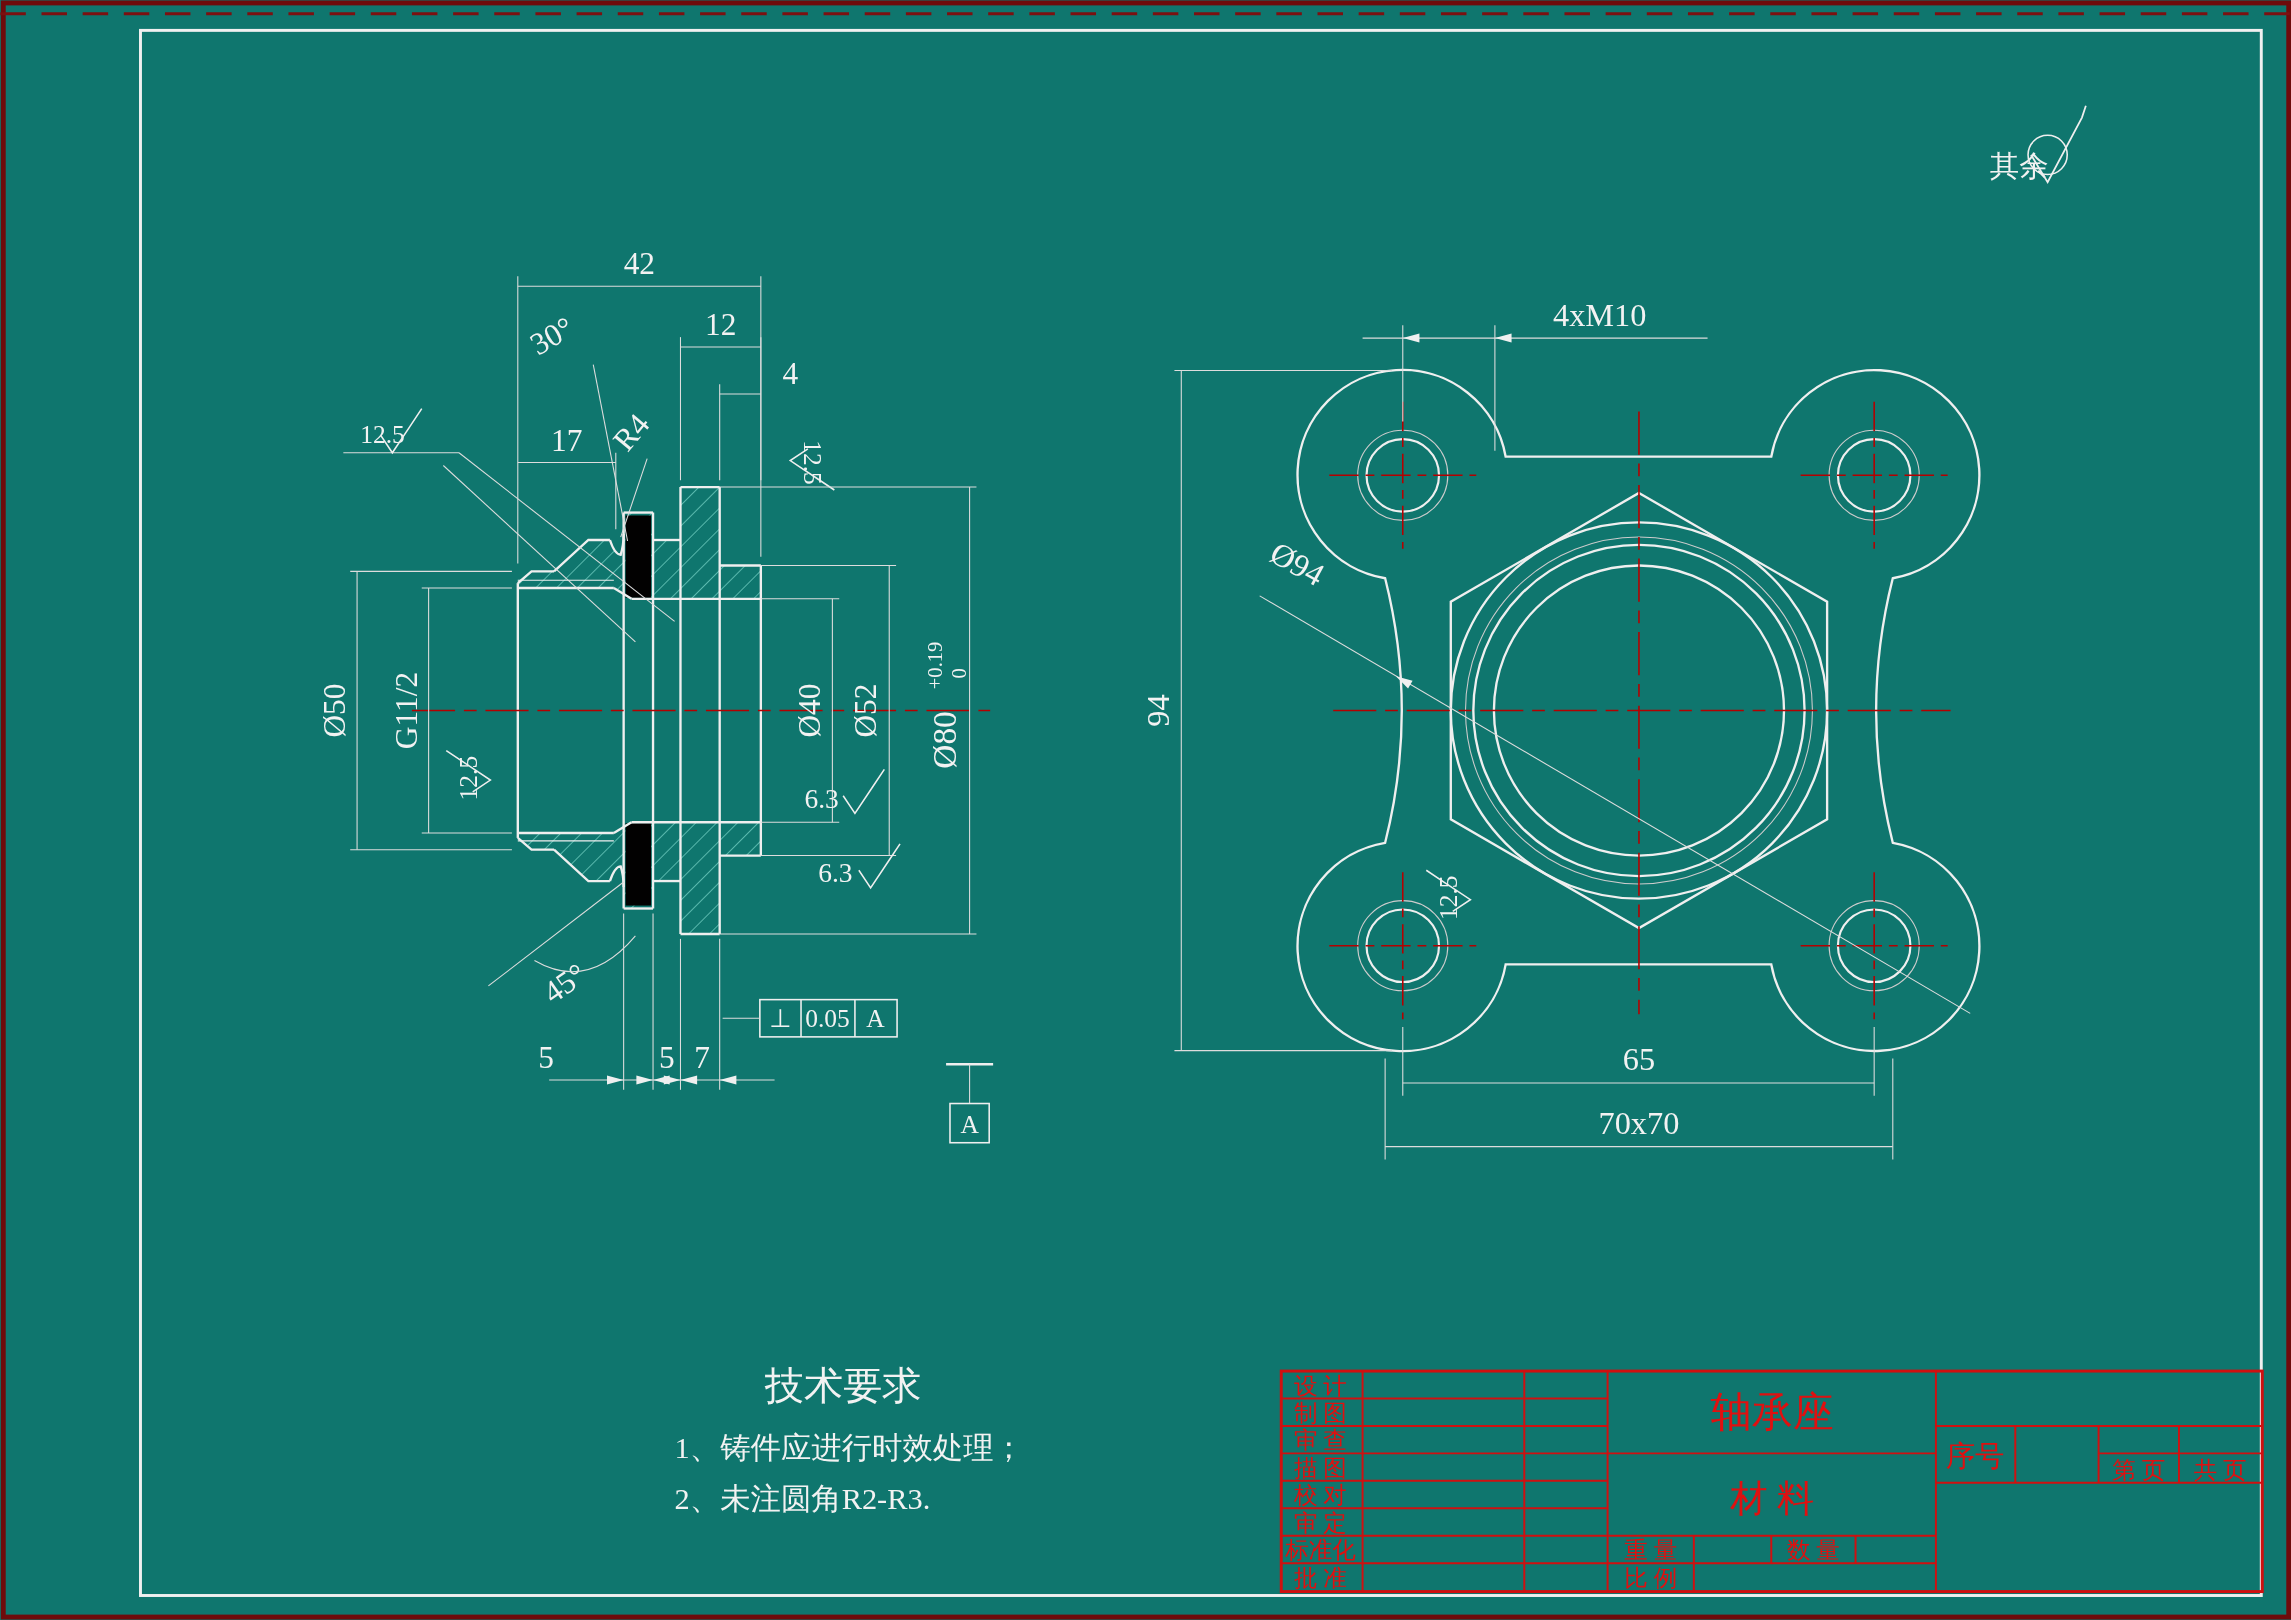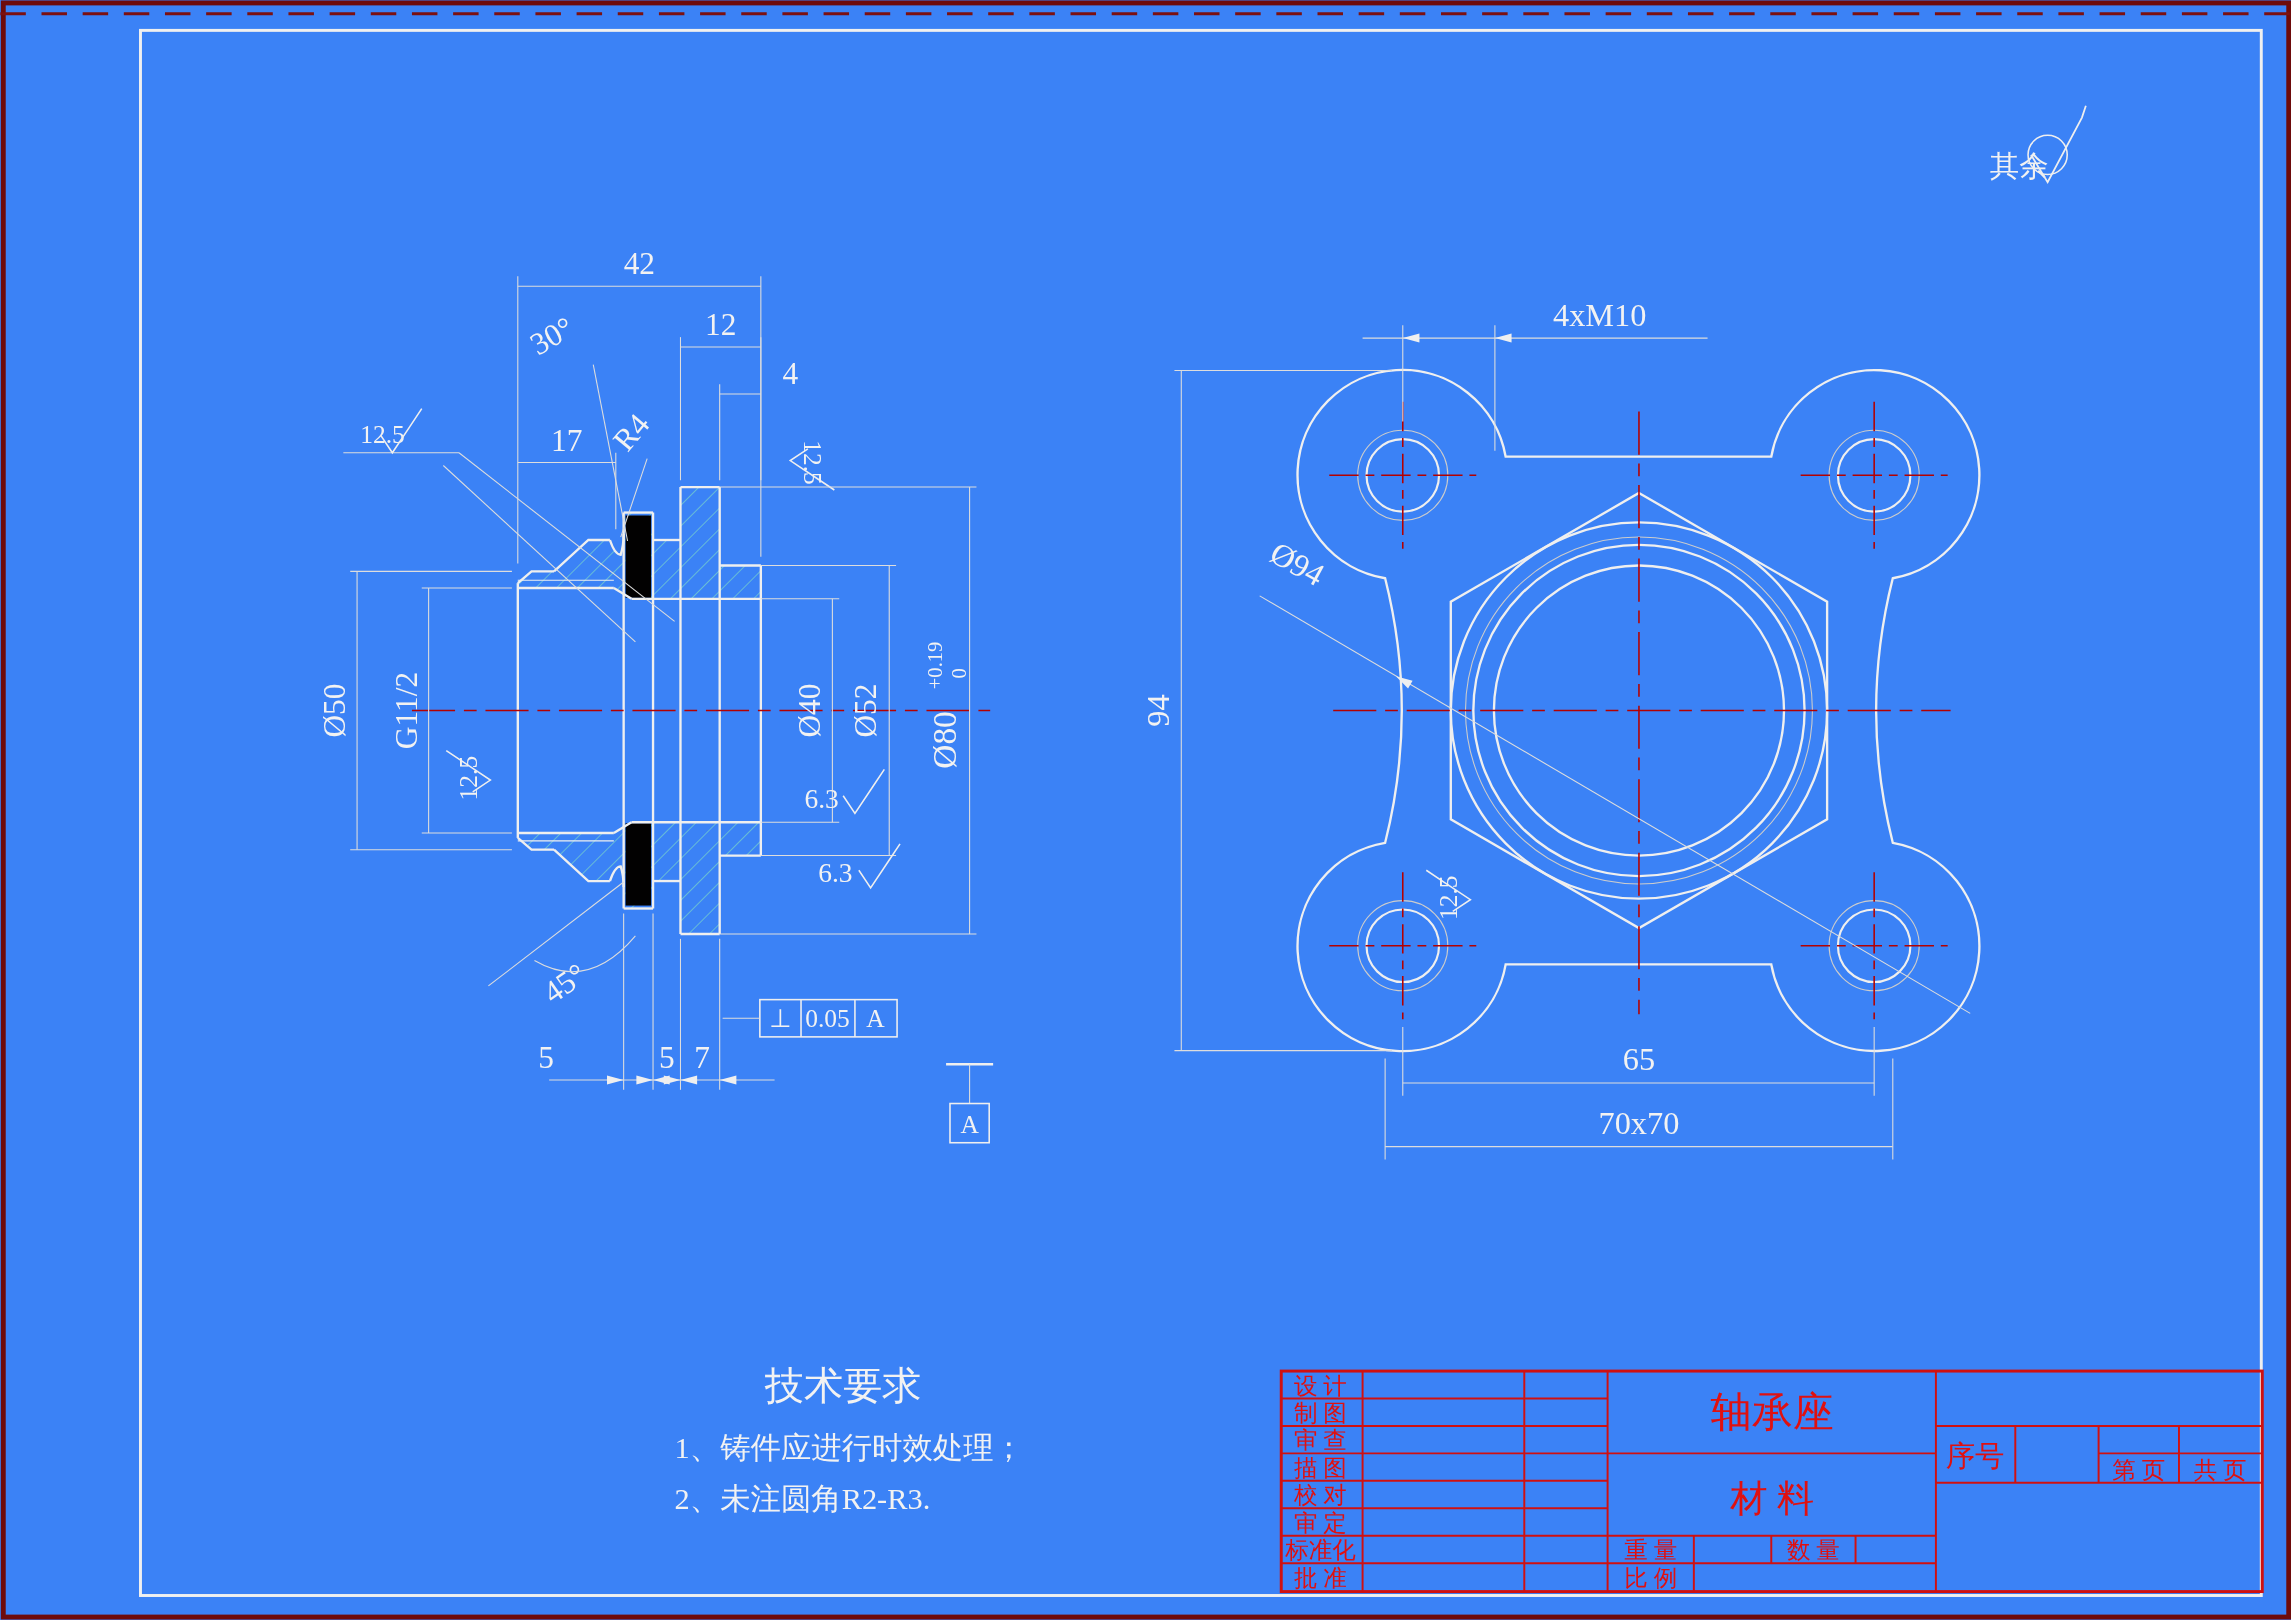--- a/index.html
+++ b/index.html
@@ -1,16 +1,16 @@
 <!DOCTYPE html>
 <html><head>
 <meta charset="utf-8">
 <style>
   html,body{margin:0;padding:0;background:#000;}
-  #canvas{position:relative;width:2292px;height:1620px;background:#3b82f6;overflow:hidden;
+  #canvas{position:relative;width:2292px;height:1620px;background:#0f766e;overflow:hidden;
           font-family:"Liberation Serif", serif;}
   svg text{fill:#f2f2f2;font-family:"Liberation Serif", serif;}
   svg .red-text{fill:#e01010;}
 </style>
 </head>
 <body>
 
 <div id="canvas">
 <svg width="2292" height="1620" viewBox="0 0 2338 1653">
   <defs>

